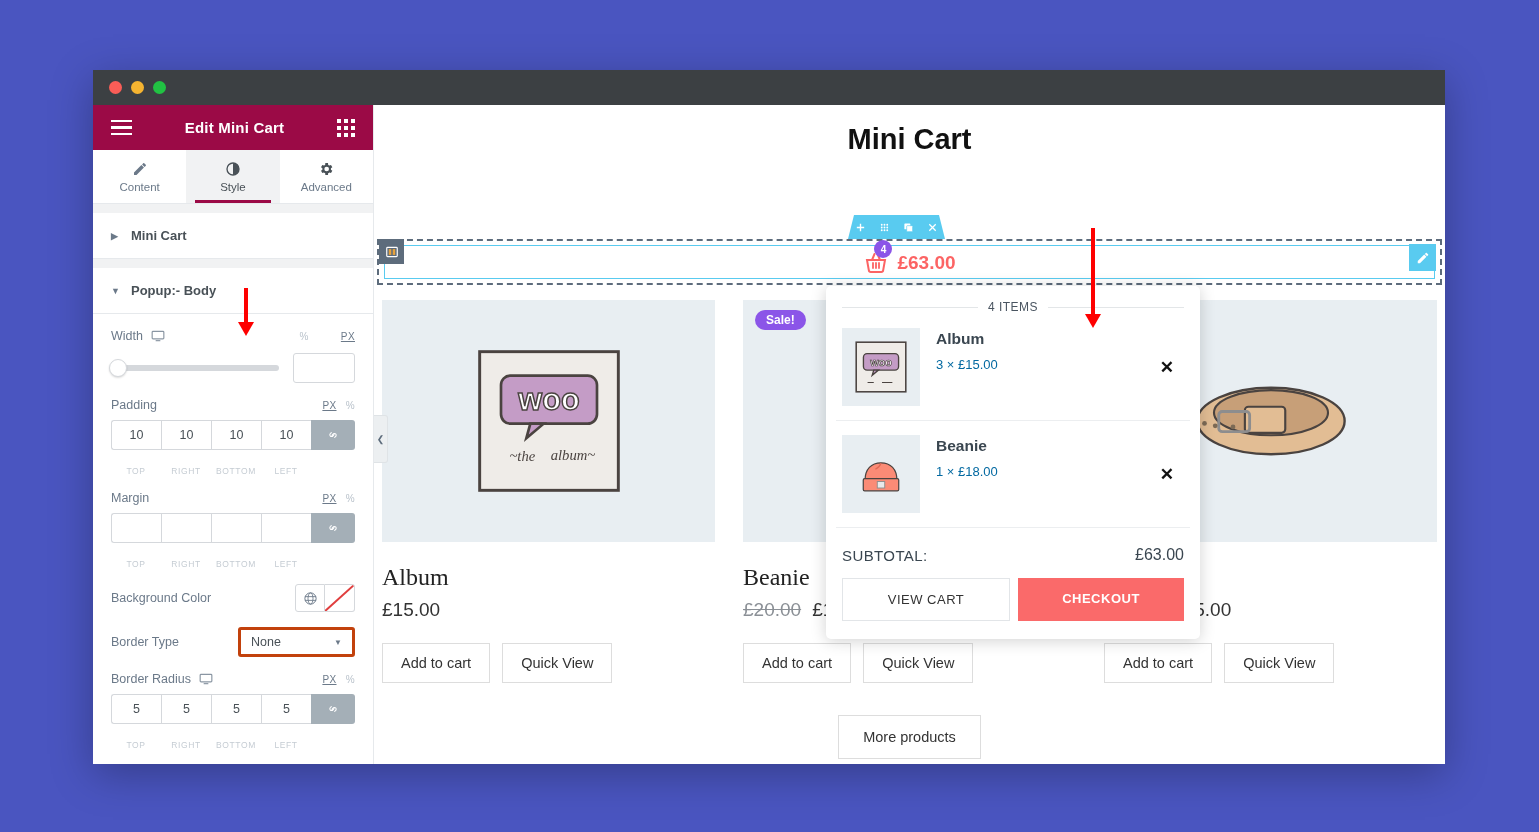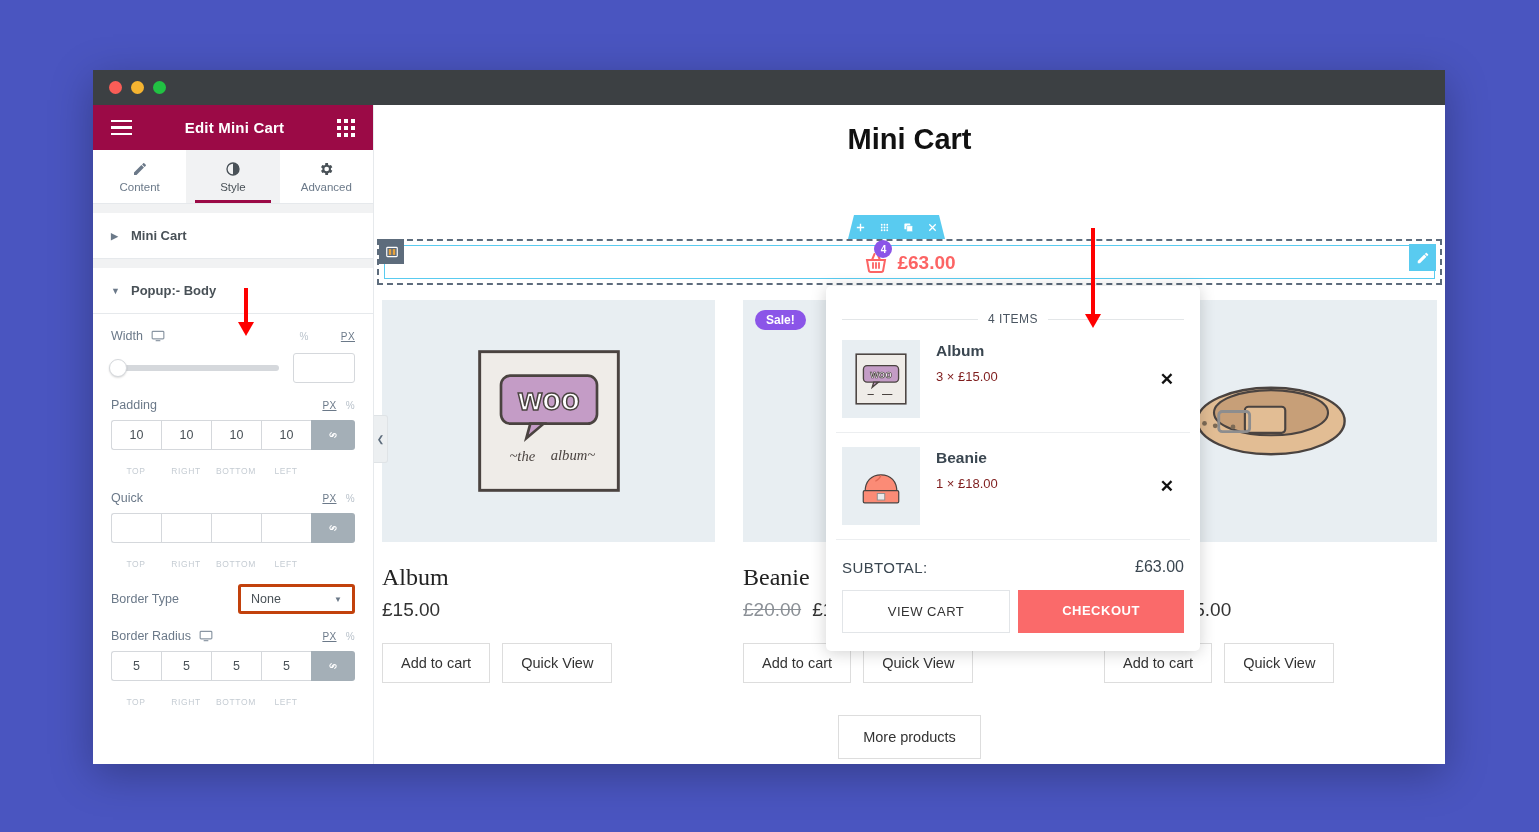--- a/index.html
+++ b/index.html
@@ -239,33 +239,33 @@
 
   
   .mini-cart {
     position: absolute; left: 452px; top: 181px; width: 374px;
     background: #fff; border-radius: 5px;
     box-shadow: 0 2px 16px rgba(0,0,0,.18);
     padding: 10px; z-index: 20;
   }
   .items-head {
     display: flex; align-items: center; gap: 10px;
-    font-size: 12px; color: #4a5561; letter-spacing: .5px; padding: 4px 6px 0; margin-top: 12px;
+    font-size: 12px; color: #4a5561; letter-spacing: .5px; padding: 4px 6px 0;
   }
   .items-head .ln { flex: 1; height: 1px; background: #e3e6e8; }
   .cart-item {
     display: flex; align-items: flex-start; gap: 16px;
     padding: 14px 6px; border-bottom: 1px solid #eceef0; position: relative;
   }
   .ci-thumb {
     width: 78px; height: 78px; background: #e8eef2; flex: none;
     display: flex; align-items: center; justify-content: center; overflow: hidden;
   }
   .ci-name { font-size: 15.5px; font-weight: bold; color: #3a4650; margin-top: 2px; }
-  .ci-qty { font-size: 13px; color: #7f1d1d; margin-top: 9px; }
+  .ci-qty { font-size: 13px; color: #0369a1; margin-top: 9px; }
   .ci-x {
     position: absolute; right: 16px; top: 50%; transform: translateY(-50%);
     font-size: 17px; font-weight: bold; color: #111; cursor: pointer; line-height: 1;
   }
   .subtotal {
     display: flex; align-items: center; justify-content: space-between;
     padding: 18px 6px 14px; font-size: 15px; color: #3a4650;
   }
   .subtotal .lbl { letter-spacing: .4px; }
   .subtotal .val { font-size: 16px; }
@@ -401,21 +401,21 @@
             </div>
             <div class="dim-legend">
               <span>TOP</span>
               <span>RIGHT</span>
               <span>BOTTOM</span>
               <span>LEFT</span>
               <span class="spacer"></span>
             </div>
 
             <div class="ctrl-row">
-              <span class="ctrl-label">Quick</span>
+              <span class="ctrl-label">Margin</span>
               <span class="units">
                 <b>PX</b>
                 <span class="unit-px">%</span>
               </span>
             </div>
             <div class="dim-row">
               <span class="dim-cell"></span>
               <span class="dim-cell"></span>
               <span class="dim-cell"></span>
               <span class="dim-cell"></span>
@@ -426,20 +426,35 @@
               </span>
             </div>
             <div class="dim-legend">
               <span>TOP</span>
               <span>RIGHT</span>
               <span>BOTTOM</span>
               <span>LEFT</span>
               <span class="spacer"></span>
             </div>
 
+            <div class="ctrl-row">
+              <span class="ctrl-label">Background Color</span>
+              <span class="swatches">
+                <span class="sw">
+                  <svg width="15" height="15" viewBox="0 0 24 24">
+                    <circle cx="12" cy="12" r="9" fill="none" stroke="#6b7989" stroke-width="1.6"></circle>
+                    <ellipse cx="12" cy="12" rx="4" ry="9" fill="none" stroke="#6b7989" stroke-width="1.4"></ellipse>
+                    <path d="M3.2 9h17.6M3.2 15h17.6" stroke="#6b7989" stroke-width="1.4"></path>
+                  </svg>
+                </span>
+                <span class="sw">
+                    <i class="slash"></i>
+                  </span>
+              </span>
+            </div>
 
             <div class="ctrl-row">
               <span class="ctrl-label">Border Type</span>
               <span class="select">
                 <span>None</span>
                 <span class="ar">▼</span>
               </span>
             </div>
 
             <div class="ctrl-row">

